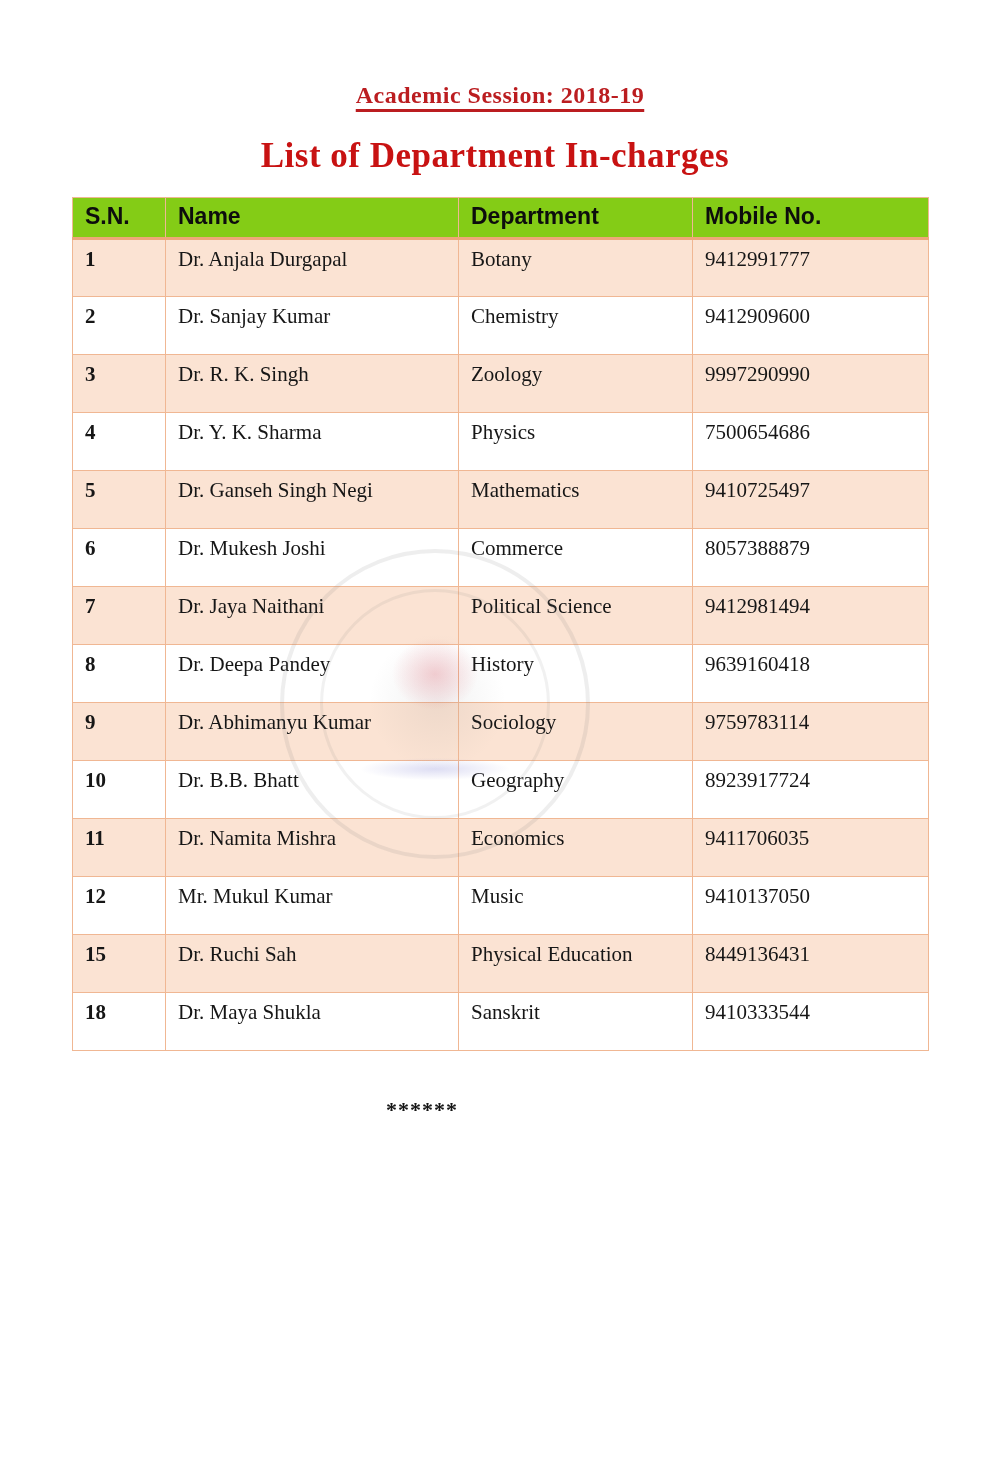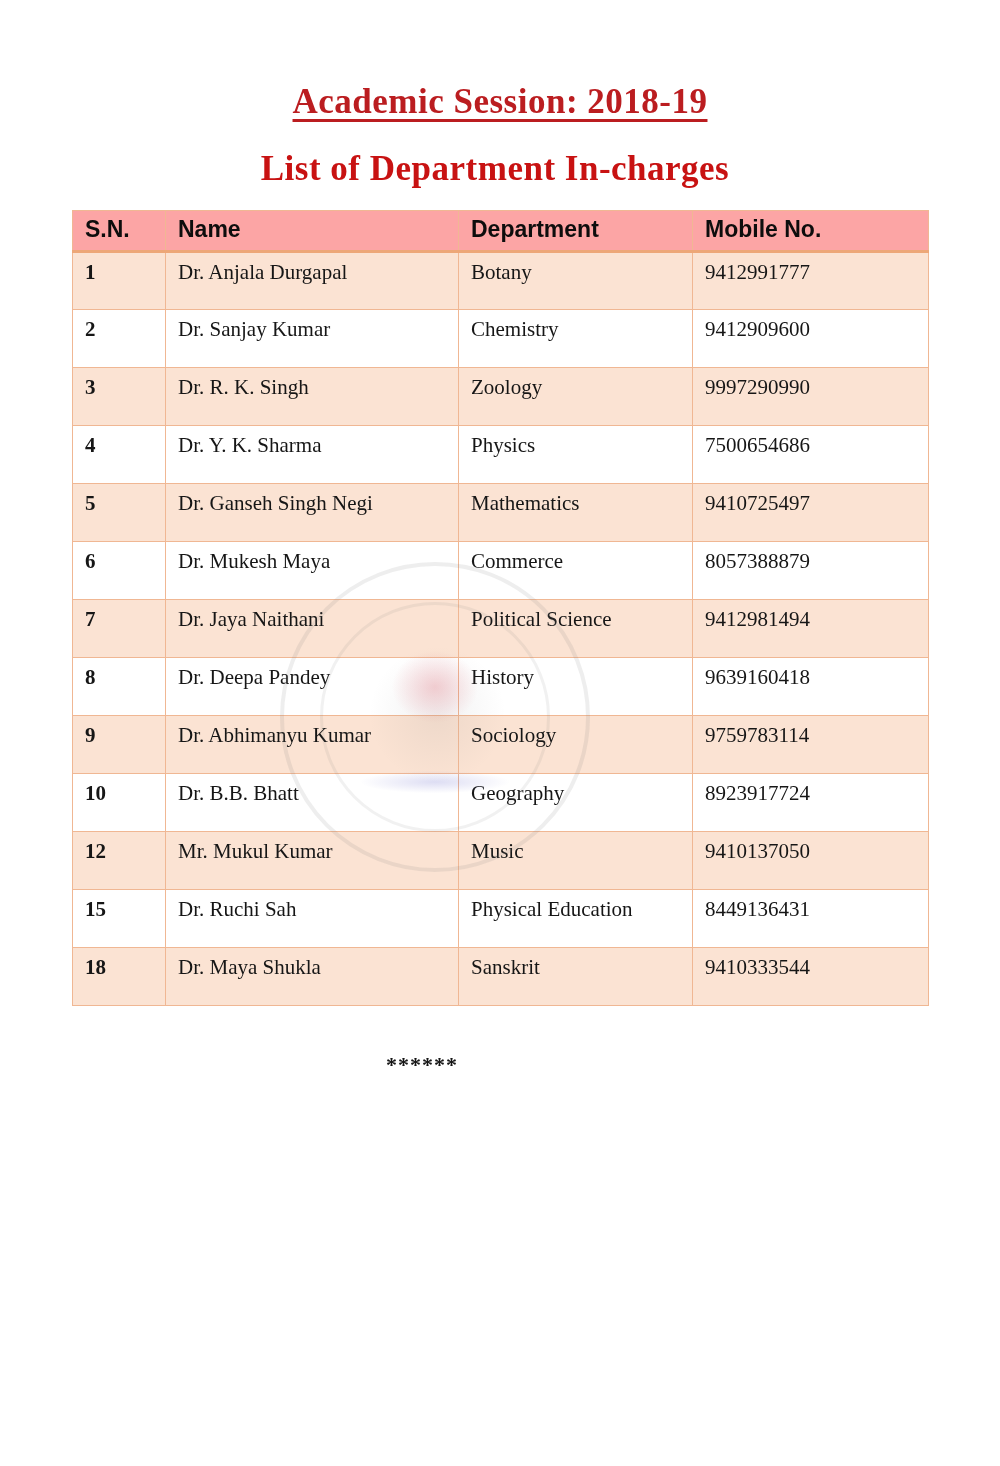--- a/index.html
+++ b/index.html
@@ -16,21 +16,21 @@
     width:1000px;height:1466px;
     background:#ffffff;
     font-family:"Liberation Serif", serif;
     color:var(--text-color);
     position:relative;
     overflow:hidden;
   }
   .title-session{
     margin:82px 0 0 0;
     text-align:center;
-    font-size:35px;
+    font-size:24px;
     font-weight:bold;
     color:var(--title-session-color);
     text-decoration:underline;
     text-decoration-thickness:3px;
     text-underline-offset:6px;
     letter-spacing:0.5px;
   }
   .title-list{
     margin:27px 10px 0 0;
     text-align:center;
@@ -52,21 +52,21 @@
   col.c-sn{width:93px;}
   col.c-name{width:293px;}
   col.c-dept{width:234px;}
   col.c-mob{width:236px;}
   th{
     font-family:"Liberation Sans", sans-serif;
     font-size:23px;
     font-weight:700;
     text-align:left;
     color:#0d0d0d;
-    background:#fca5a5;
+    background:#84cc16;
     border:1px solid var(--tbl-border);
     border-bottom:3px solid var(--tbl-border-strong);
     padding:4px 10px 6px 12px;
     height:41px;
   }
   td{
     border:1px solid var(--tbl-border);
     font-size:21px;
     vertical-align:top;
     padding:7px 10px 6px 12px;
@@ -171,21 +171,21 @@
 
   <tr>
     <td class="sn">5</td>
     <td>Dr. Ganseh Singh Negi</td>
     <td>Mathematics</td>
     <td>9410725497</td>
   </tr>
 
   <tr>
     <td class="sn">6</td>
-    <td>Dr. Mukesh Maya</td>
+    <td>Dr. Mukesh Joshi</td>
     <td>Commerce</td>
     <td>8057388879</td>
   </tr>
 
   <tr>
     <td class="sn">7</td>
     <td>Dr. Jaya Naithani</td>
     <td>Political Science</td>
     <td>9412981494</td>
   </tr>
@@ -204,20 +204,26 @@
     <td>9759783114</td>
   </tr>
 
   <tr>
     <td class="sn">10</td>
     <td>Dr. B.B. Bhatt</td>
     <td>Geography</td>
     <td>8923917724</td>
   </tr>
 
+  <tr>
+    <td class="sn">11</td>
+    <td>Dr. Namita Mishra</td>
+    <td>Economics</td>
+    <td>9411706035</td>
+  </tr>
 
   <tr>
     <td class="sn">12</td>
     <td>Mr. Mukul Kumar</td>
     <td>Music</td>
     <td>9410137050</td>
   </tr>
 
 
 

